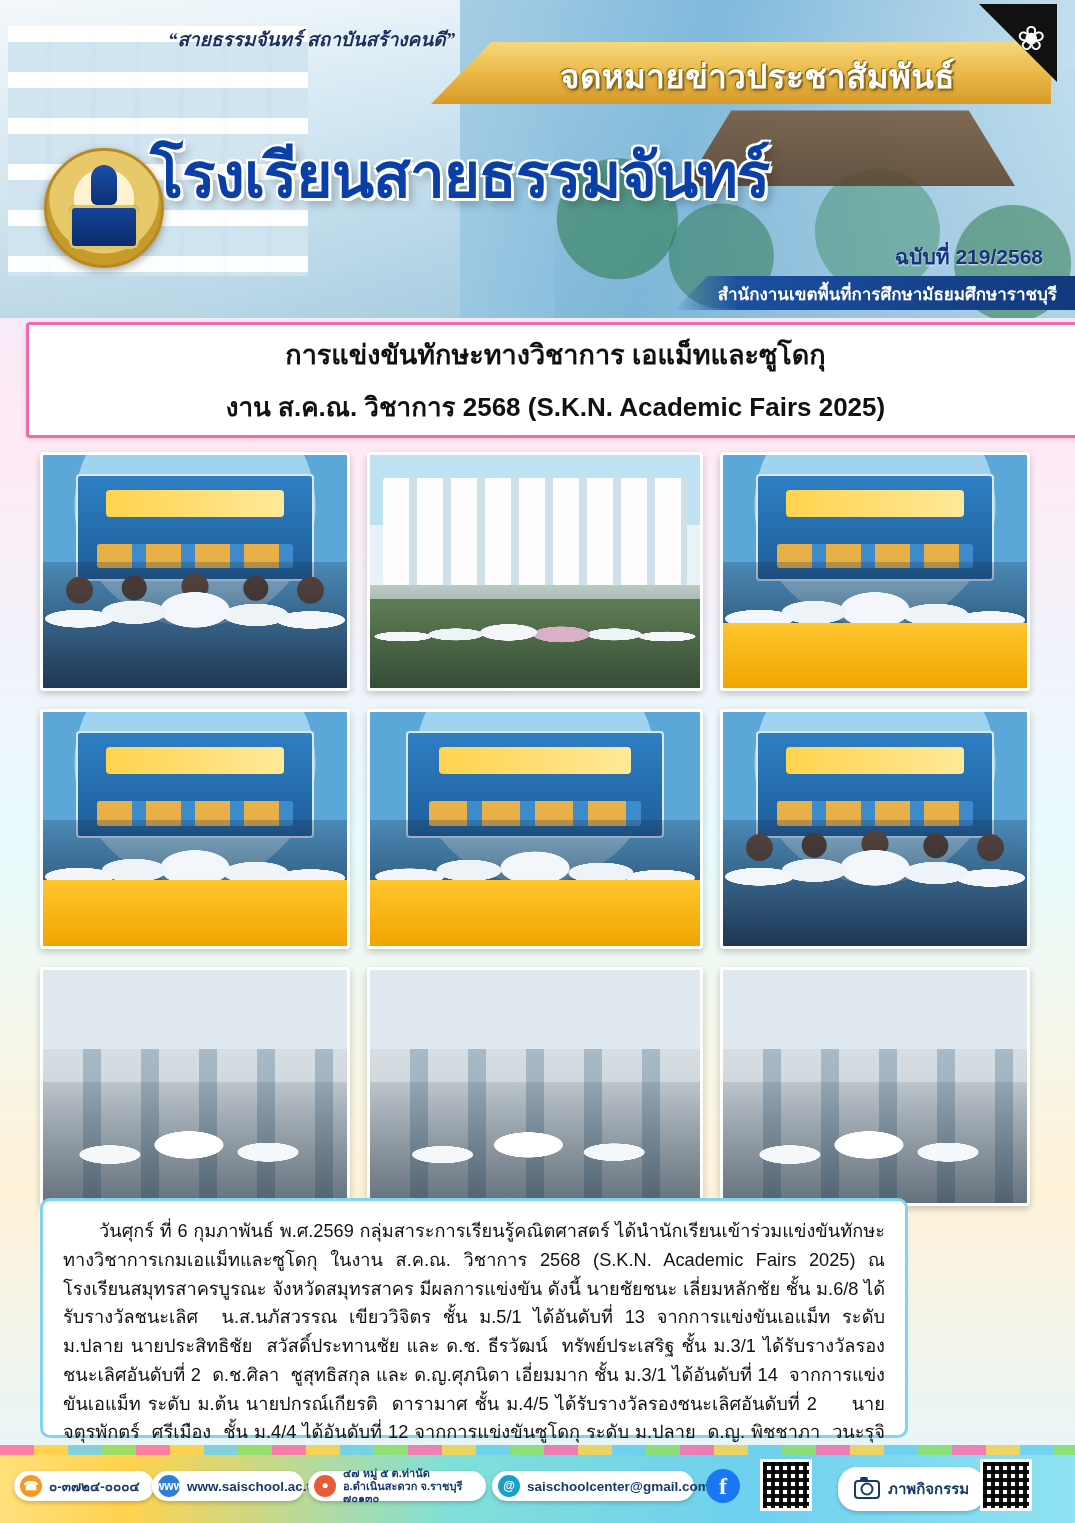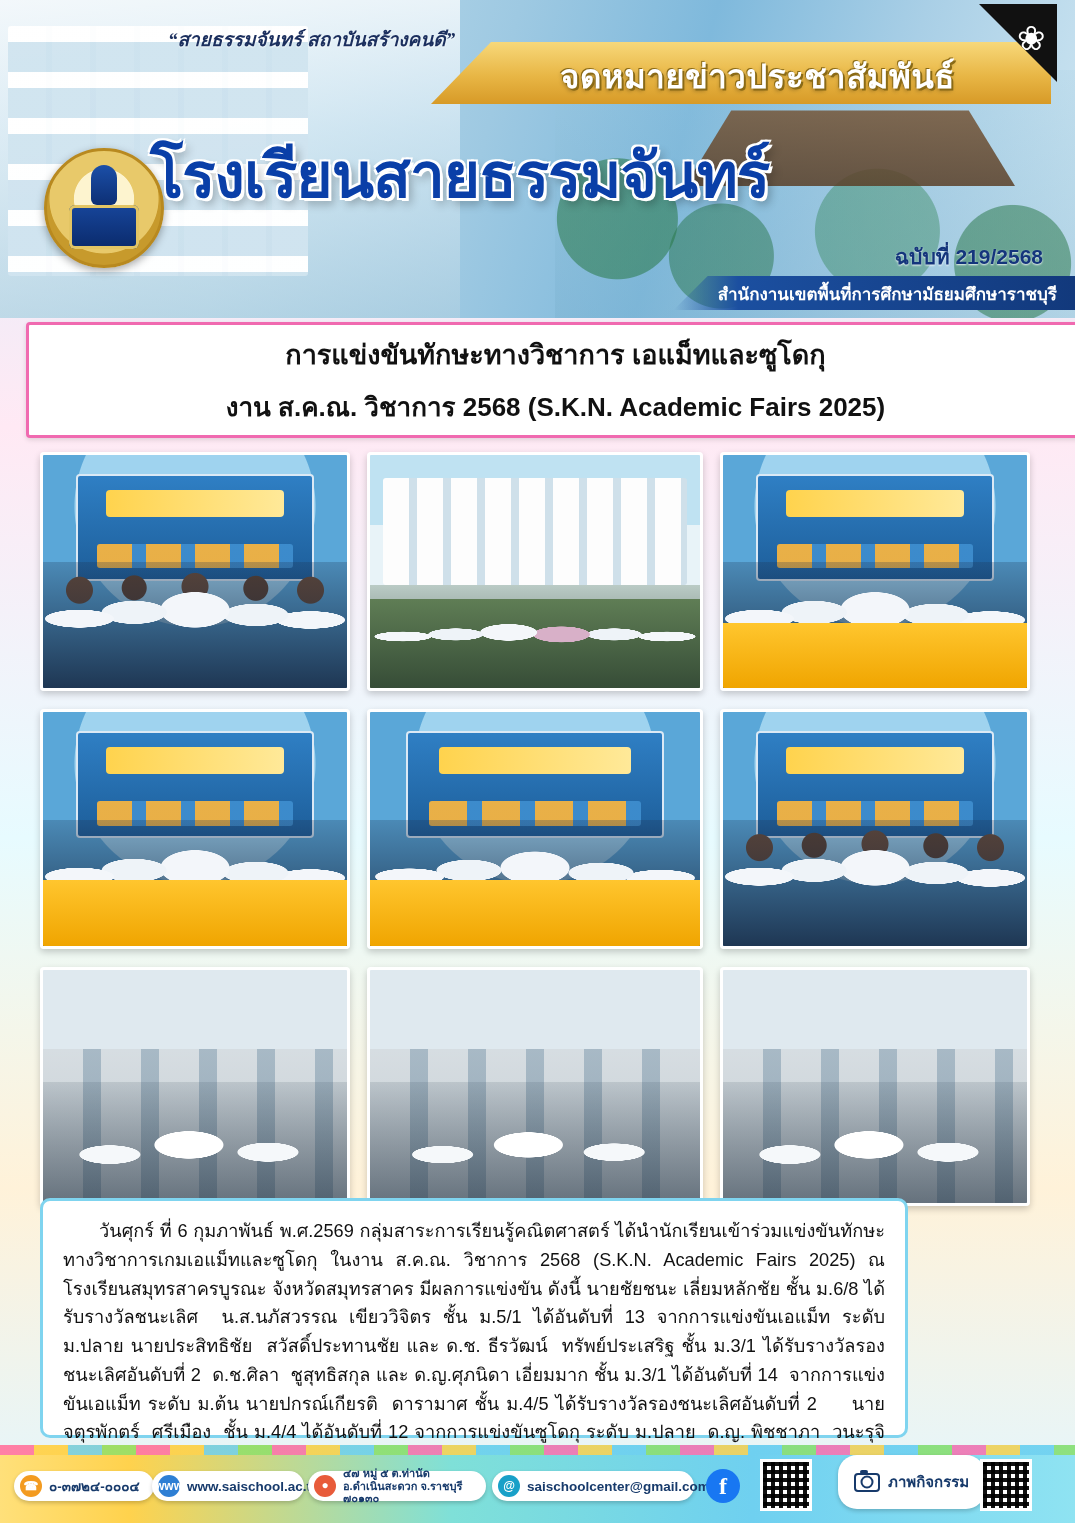--- a/index.html
+++ b/index.html
@@ -264,21 +264,21 @@
   }
   .qr {
     position:absolute; width:52px; height:52px; top:14px;
     background:
       repeating-linear-gradient(90deg,#111 0 4px,#fff 4px 8px),
       repeating-linear-gradient(180deg,#111 0 4px,#fff 4px 8px);
     background-blend-mode:multiply;
     border:3px solid #fff;
   }
   .cam-pill{
-    position:absolute; top:10px; left:838px; height:54px; border-radius:19px;
+    position:absolute; top:22px; left:838px; height:44px; border-radius:19px;
     background:#ffffff; display:flex; align-items:center; gap:8px; padding:0 16px;
     font-size:15px; font-weight:bold; color:#173a6b; box-shadow:0 2px 4px rgba(0,0,0,.2);
   }
   .cam-ic{ width:26px; height:19px; border-radius:4px; border:2.5px solid #173a6b; position:relative; }
   .cam-ic:before{ content:""; position:absolute; left:50%; top:50%; transform:translate(-50%,-50%); width:9px; height:9px; border-radius:50%; border:2px solid #173a6b; }
   .cam-ic:after{ content:""; position:absolute; left:4px; top:-5px; width:8px; height:4px; background:#173a6b; border-radius:2px; }
 </style>
 </head>
 <body>
 

